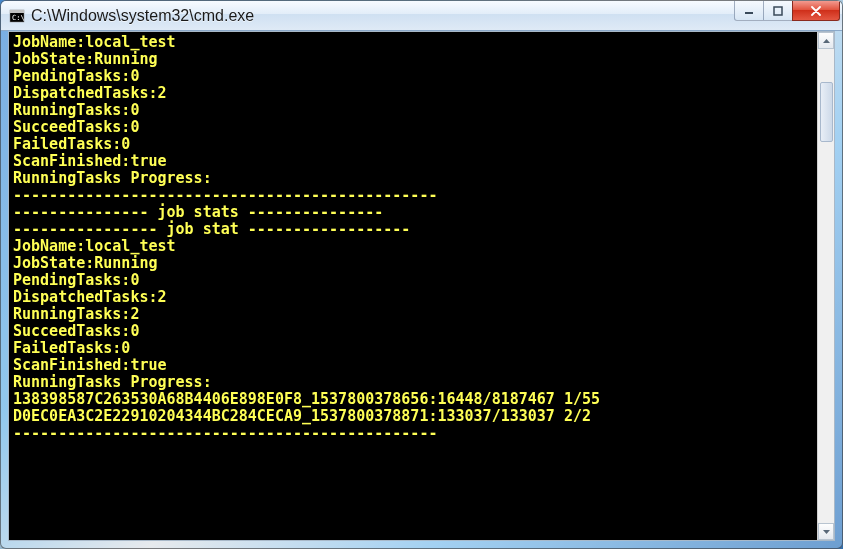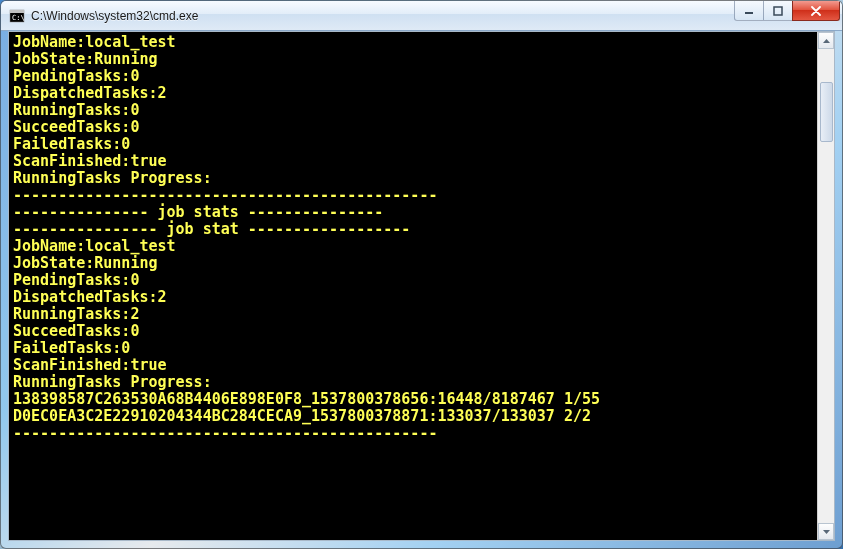--- a/index.html
+++ b/index.html
@@ -36,21 +36,21 @@
       width: 16px;
       height: 16px;
       margin-right: 6px;
       display: flex;
       align-items: center;
       justify-content: center;
     }
     .title-icon svg { display: block; }
     .title-text {
       font-family: "Segoe UI", Tahoma, sans-serif;
-      font-size: 12px;
+      font-size: 16px;
       color: #1a1a1a;
       flex: 1;
       text-shadow: 0 1px 0 rgba(255,255,255,0.6);
     }
     .win-buttons {
       display: flex;
       align-items: flex-start;
       height: 100%;
     }
     .win-btn {

